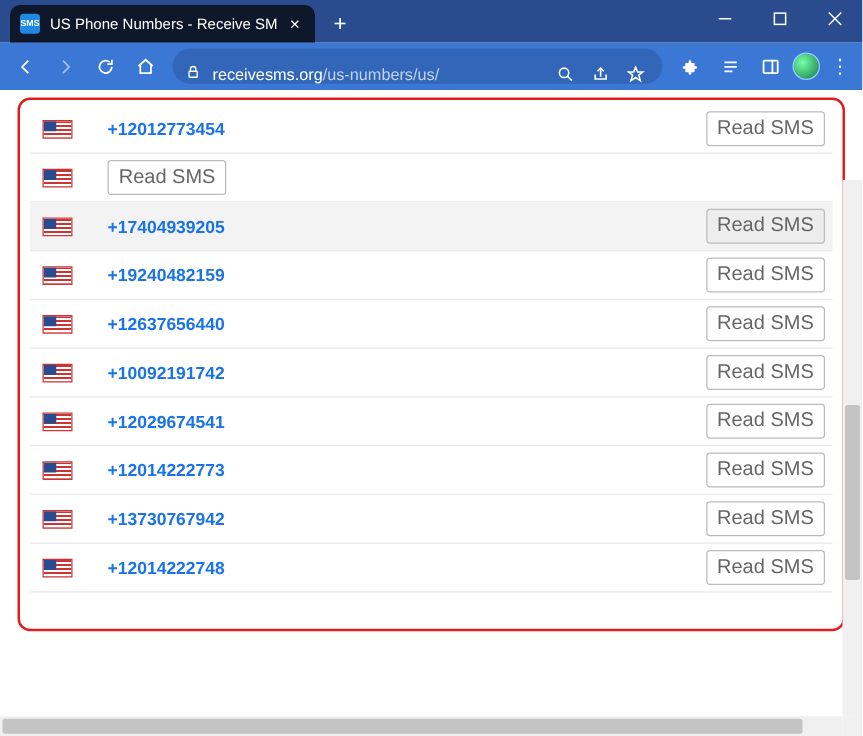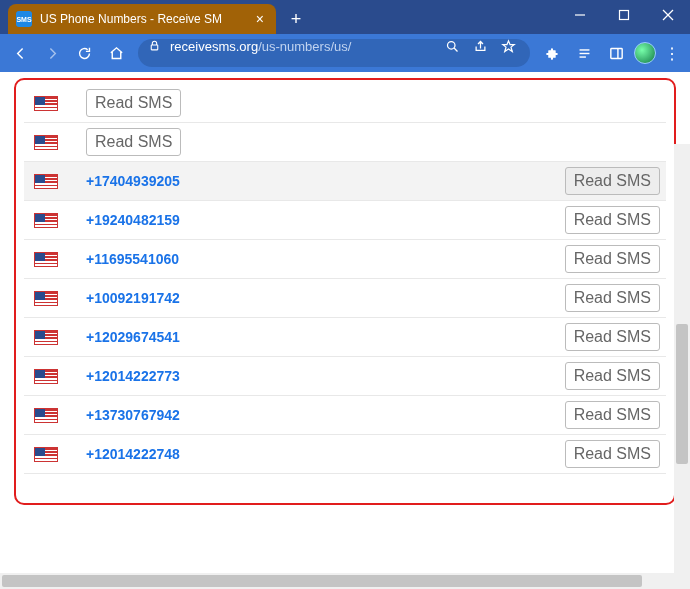--- a/index.html
+++ b/index.html
@@ -5,32 +5,32 @@
   * { box-sizing: border-box; margin: 0; padding: 0; }
   html, body { width: 690px; height: 589px; font-family: Arial, Helvetica, sans-serif; overflow: hidden; background: #fff; }
   .window { width: 690px; height: 589px; display: flex; flex-direction: column; background: #fff; position: relative; }
 
   
   .titlebar { height: 34px; background: #2a4b8d; display: flex; align-items: flex-end; position: relative; }
   .win-controls { position: absolute; right: 0; top: 0; height: 34px; display: flex; }
   .win-controls div { width: 44px; height: 30px; display: flex; align-items: center; justify-content: center; color: #fff; font-size: 13px; }
   .win-controls svg { width: 12px; height: 12px; }
   .win-caret { position: absolute; right: 150px; top: 6px; color: #fff; font-size: 12px; }
-  .tab { height: 30px; background: #a16207; border-top-left-radius: 8px; border-top-right-radius: 8px; margin-left: 8px; display: flex; align-items: center; padding: 0 8px 0 8px; width: 268px; position: relative; }
+  .tab { height: 30px; background: #0f172a; border-top-left-radius: 8px; border-top-right-radius: 8px; margin-left: 8px; display: flex; align-items: center; padding: 0 8px 0 8px; width: 244px; position: relative; }
   .tab-favicon { width: 16px; height: 16px; background: #1e88e5; border-radius: 3px; display: flex; align-items: center; justify-content: center; margin-right: 8px; font-size: 7px; font-weight: bold; color: #fff; }
   .tab-title { color: #fff; font-size: 12px; white-space: nowrap; overflow: hidden; text-overflow: clip; flex: 1; }
   .tab-close { color: #fff; font-size: 14px; padding: 0 4px; }
   .new-tab { color: #fff; font-size: 18px; width: 28px; height: 28px; display: flex; align-items: center; justify-content: center; margin-left: 6px; margin-bottom: 1px; }
 
   
   .toolbar { height: 38px; background: #3b78d6; display: flex; align-items: center; padding: 0 6px; gap: 4px; }
   .tool-icon { width: 28px; height: 28px; display: flex; align-items: center; justify-content: center; color: #fff; border-radius: 50%; }
   .tool-icon svg { width: 17px; height: 17px; }
   .tool-icon.dim { opacity: 0.55; }
-  .omnibox { flex: 1; height: 28px; background: #3166b8; border-radius: 14px; display: flex; align-items: flex-start; padding: 0 10px; margin: 0 4px; color: #fff; font-size: 13px; gap: 8px; }
+  .omnibox { flex: 1; height: 28px; background: #3166b8; border-radius: 14px; display: flex; align-items: flex-end; padding: 0 10px; margin: 0 4px; color: #fff; font-size: 13px; gap: 8px; }
   .omnibox .lock { width: 14px; }
   .omnibox .url { flex: 1; white-space: nowrap; overflow: hidden; }
   .omnibox .url .domain { color: #fff; }
   .omnibox .url .path { color: #c0d3f0; }
   .omnibox-actions { display: flex; gap: 4px; }
   .omnibox-actions div { width: 24px; display: flex; justify-content: center; }
   .avatar { width: 22px; height: 22px; border-radius: 50%; background: radial-gradient(circle at 35% 35%, #7fa, #174); border: 1px solid #9cf; }
   .kebab { font-size: 16px; color: #fff; width: 24px; display: flex; justify-content: center; }
 
   
@@ -154,39 +154,40 @@
         </svg>
       </div>
     <div class="avatar"></div>
     <div class="kebab">⋮</div>
   </div>
 
   <div class="content">
     <div class="list" id="phone-list">
         <div class="row">
           <div class="flag"></div>
+          <a class="phone">+12012773454</a>
           <button class="readbtn">Read SMS</button>
         </div>
         <div class="row">
           <div class="flag"></div>
           <button class="readbtn">Read SMS</button>
         </div>
         <div class="row hover">
           <div class="flag"></div>
           <a class="phone">+17404939205</a>
           <button class="readbtn">Read SMS</button>
         </div>
         <div class="row">
           <div class="flag"></div>
           <a class="phone">+19240482159</a>
           <button class="readbtn">Read SMS</button>
         </div>
         <div class="row">
           <div class="flag"></div>
-          <a class="phone">+11695541060</a>
+          <a class="phone">+12637656440</a>
           <button class="readbtn">Read SMS</button>
         </div>
         <div class="row">
           <div class="flag"></div>
           <a class="phone">+10092191742</a>
           <button class="readbtn">Read SMS</button>
         </div>
         <div class="row">
           <div class="flag"></div>
           <a class="phone">+12029674541</a>

